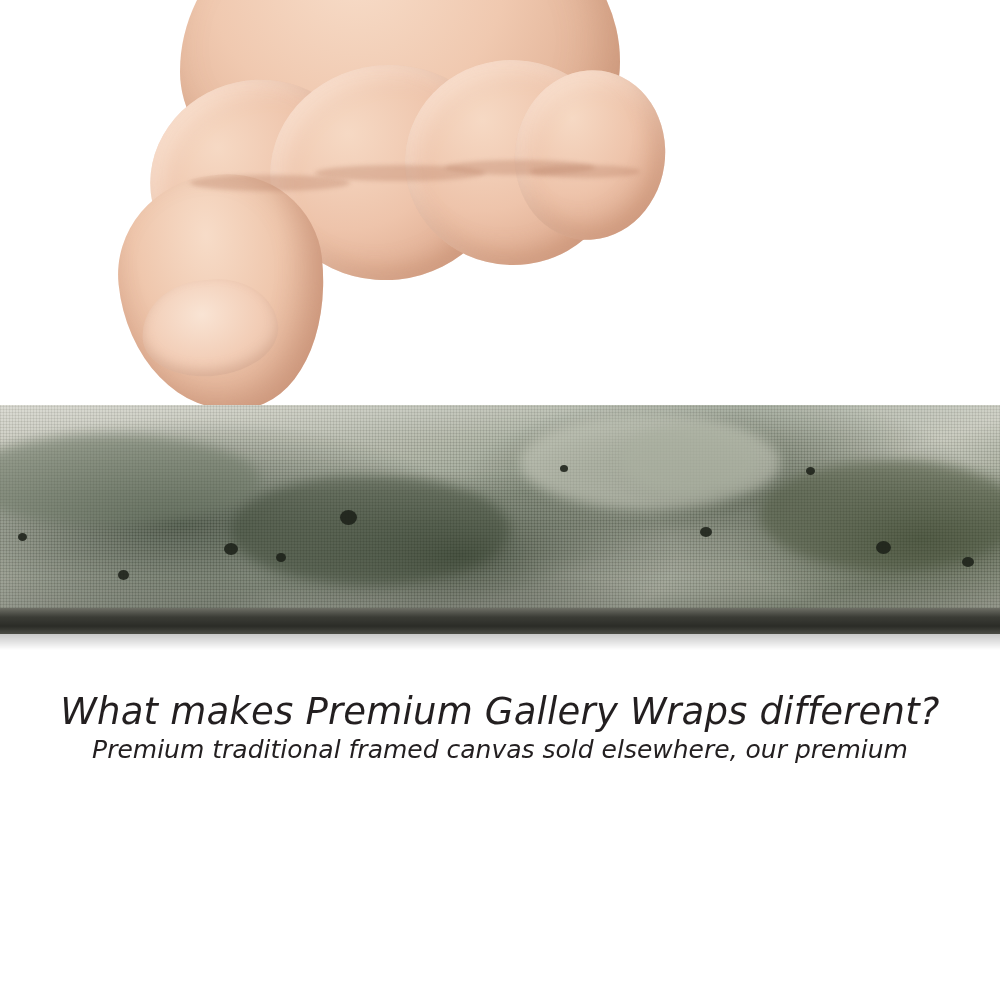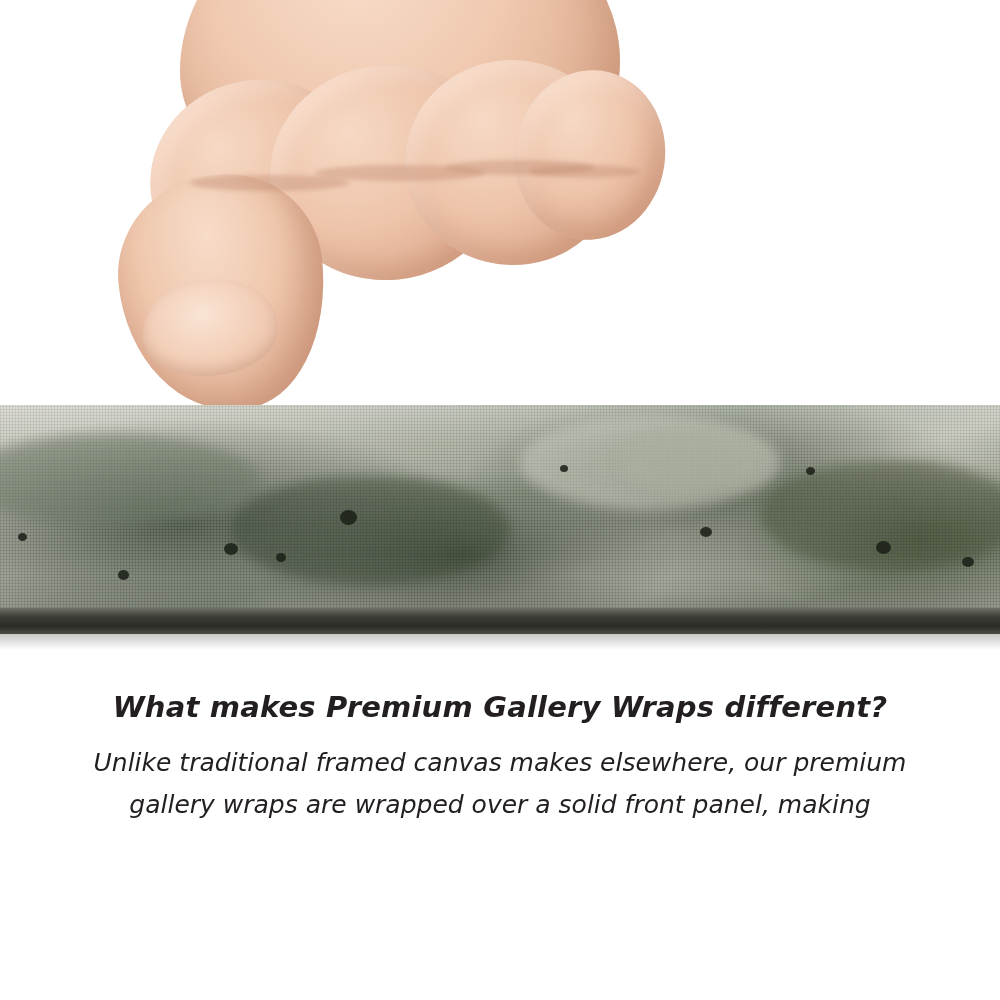--- a/index.html
+++ b/index.html
@@ -147,24 +147,24 @@
     position: absolute;
     left: 0;
     top: 690px;
     width: 1000px;
     text-align: center;
     font-family: "DejaVu Sans", sans-serif;
     font-style: italic;
     color: #231f20;
   }
   .caption-heading {
-    font-size: 29px;
-    font-weight: 700;
+    font-size: 37px;
+    font-weight: 400;
     letter-spacing: 0.2px;
-    margin-bottom: 22px;
+    margin-bottom: 0;
   }
   .caption-body p {
     margin: 0 0 9px 0;
     font-size: 25px;
     line-height: 1.32;
     font-weight: 400;
   }
 </style>
 </head>
 <body>
@@ -206,18 +206,17 @@
       <div class="wrap-speck" style="left:560px; top:60px; width:8px; height:7px;"></div>
     </div>
 
     <div class="wrap-bottom-edge"></div>
     <div class="wrap-shadow"></div>
   </div>
 
   <div class="caption">
     <div class="caption-heading">What makes Premium Gallery Wraps different?</div>
     <div class="caption-body">
-      <p>Unlike traditional framed canvas makes elsewhere, our premium</p>
-      <p>gallery wraps are wrapped over a solid front panel, making</p>
+      <p>Premium traditional framed canvas sold elsewhere, our premium</p>
     </div>
   </div>
 
 </div>
 
 </body></html>

